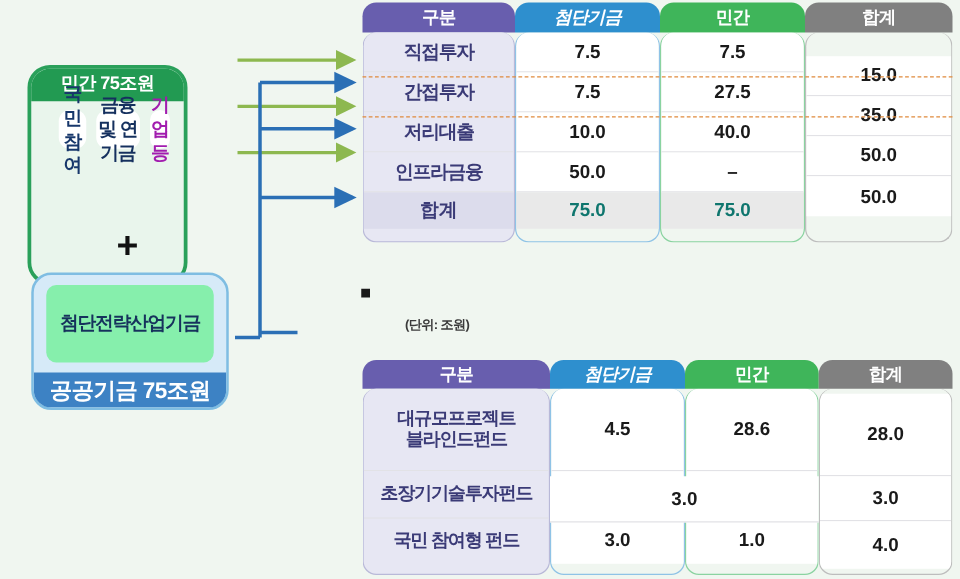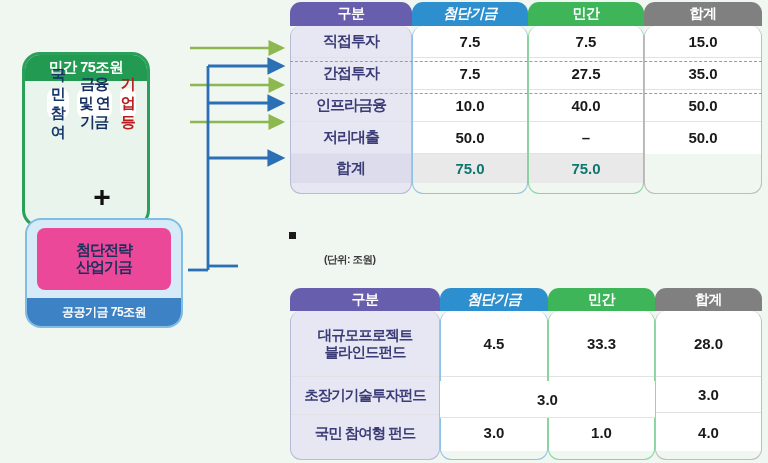--- a/index.html
+++ b/index.html
@@ -75,21 +75,21 @@
     display: flex;
     flex-direction: row;
     gap: 8px;
   }
   #private-box .pill {
     height: 31px;
     font-size: 15px;
   }
   .txt-navy  { color: #17376b; }
   .txt-navy2 { color: #15305e; }
-  .txt-gold  { color: #b91c1c; }
+  .txt-gold  { color: #a21caf; }
 
   
   #plus-sign {
     position: absolute;
     left: 22px;
     top: 182px;
     width: 160px;
     text-align: center;
     font-size: 30px;
     font-weight: bold;
@@ -103,42 +103,42 @@
     top: 218px;
     width: 158px;
     height: 110px;
     background: #d6eaf8;
     border: 2px solid #7fbde2;
     border-radius: 16px;
   }
   #public-box .inner-pill {
     margin: 8px 10px 0 10px;
     height: 62px;
-    background: #ec4899;
+    background: #86efac;
     border-radius: 8px;
     display: flex;
-    flex-direction: column;
+    flex-direction: row;
     align-items: center;
     justify-content: center;
     line-height: 1.12;
   }
   #public-box .inner-pill span {
     font-size: 15px;
     font-weight: bold;
     letter-spacing: -1px;
     color: #16325c;
   }
   #public-box .ftr {
     position: absolute;
     left: 0; right: 0; bottom: 0;
     height: 28px;
     line-height: 28px;
     background: #3d82c4;
     color: #ffffff;
-    font-size: 12px;
+    font-size: 18px;
     font-weight: bold;
     text-align: center;
     letter-spacing: -0.5px;
   }
 
   
   #arrow-layer {
     position: absolute;
     left: 180px;
     top: 0;
@@ -202,21 +202,21 @@
   .col-wrap {
     border-radius: 11px;
     overflow: hidden;
     display: flex;
     flex-direction: column;
     height: 100%;
   }
   .col-gubun   .col-wrap { border: 1px solid #b9b9d8; border-top: none; background:#e7e7f3;}
   .col-fund    .col-wrap { border: 1px solid #8fc3e6; border-top: none; }
   .col-private .col-wrap { border: 1px solid #8ad3a0; border-top: none; }
-  .col-sum     .col-wrap { border: 1px solid #bdbdbd; border-top: none; }
+  .col-sum     .col-wrap { border: 1px solid #bdbdbd; border-top: none; justify-content: center; }
   .col-gubun   .hcell,
   .col-fund    .hcell,
   .col-private .hcell,
   .col-sum     .hcell { border-radius: 11px 11px 0 0; }
 
   .cell:last-child { border-bottom: none; }
 
   
   #table-top {
     left: 290px;
@@ -357,22 +357,22 @@
     </svg>
   </div>
 
   <div class="tbl" id="table-top">
 
     <div class="col col-gubun">
       <div class="hcell">구분</div>
       <div class="col-wrap">
         <div class="cell label">직접투자</div>
         <div class="cell label">간접투자</div>
+        <div class="cell label">저리대출</div>
         <div class="cell label">인프라금융</div>
-        <div class="cell label">저리대출</div>
         <div class="cell total tall-total">합계</div>
       </div>
     </div>
 
     <div class="col col-fund">
       <div class="hcell">첨단기금</div>
       <div class="col-wrap">
         <div class="cell">7.5</div>
         <div class="cell">7.5</div>
         <div class="cell">10.0</div>
@@ -430,21 +430,21 @@
       <div class="col-wrap">
         <div class="cell r1">4.5</div>
         <div class="cell r2"></div>
         <div class="cell r3">3.0</div>
       </div>
     </div>
 
     <div class="col col-private">
       <div class="hcell">민간</div>
       <div class="col-wrap">
-        <div class="cell r1">33.3</div>
+        <div class="cell r1">28.6</div>
         <div class="cell r2"></div>
         <div class="cell r3">1.0</div>
       </div>
     </div>
 
     <div class="col col-sum">
       <div class="hcell">합계</div>
       <div class="col-wrap">
         <div class="cell r1">28.0</div>
         <div class="cell r2">3.0</div>

